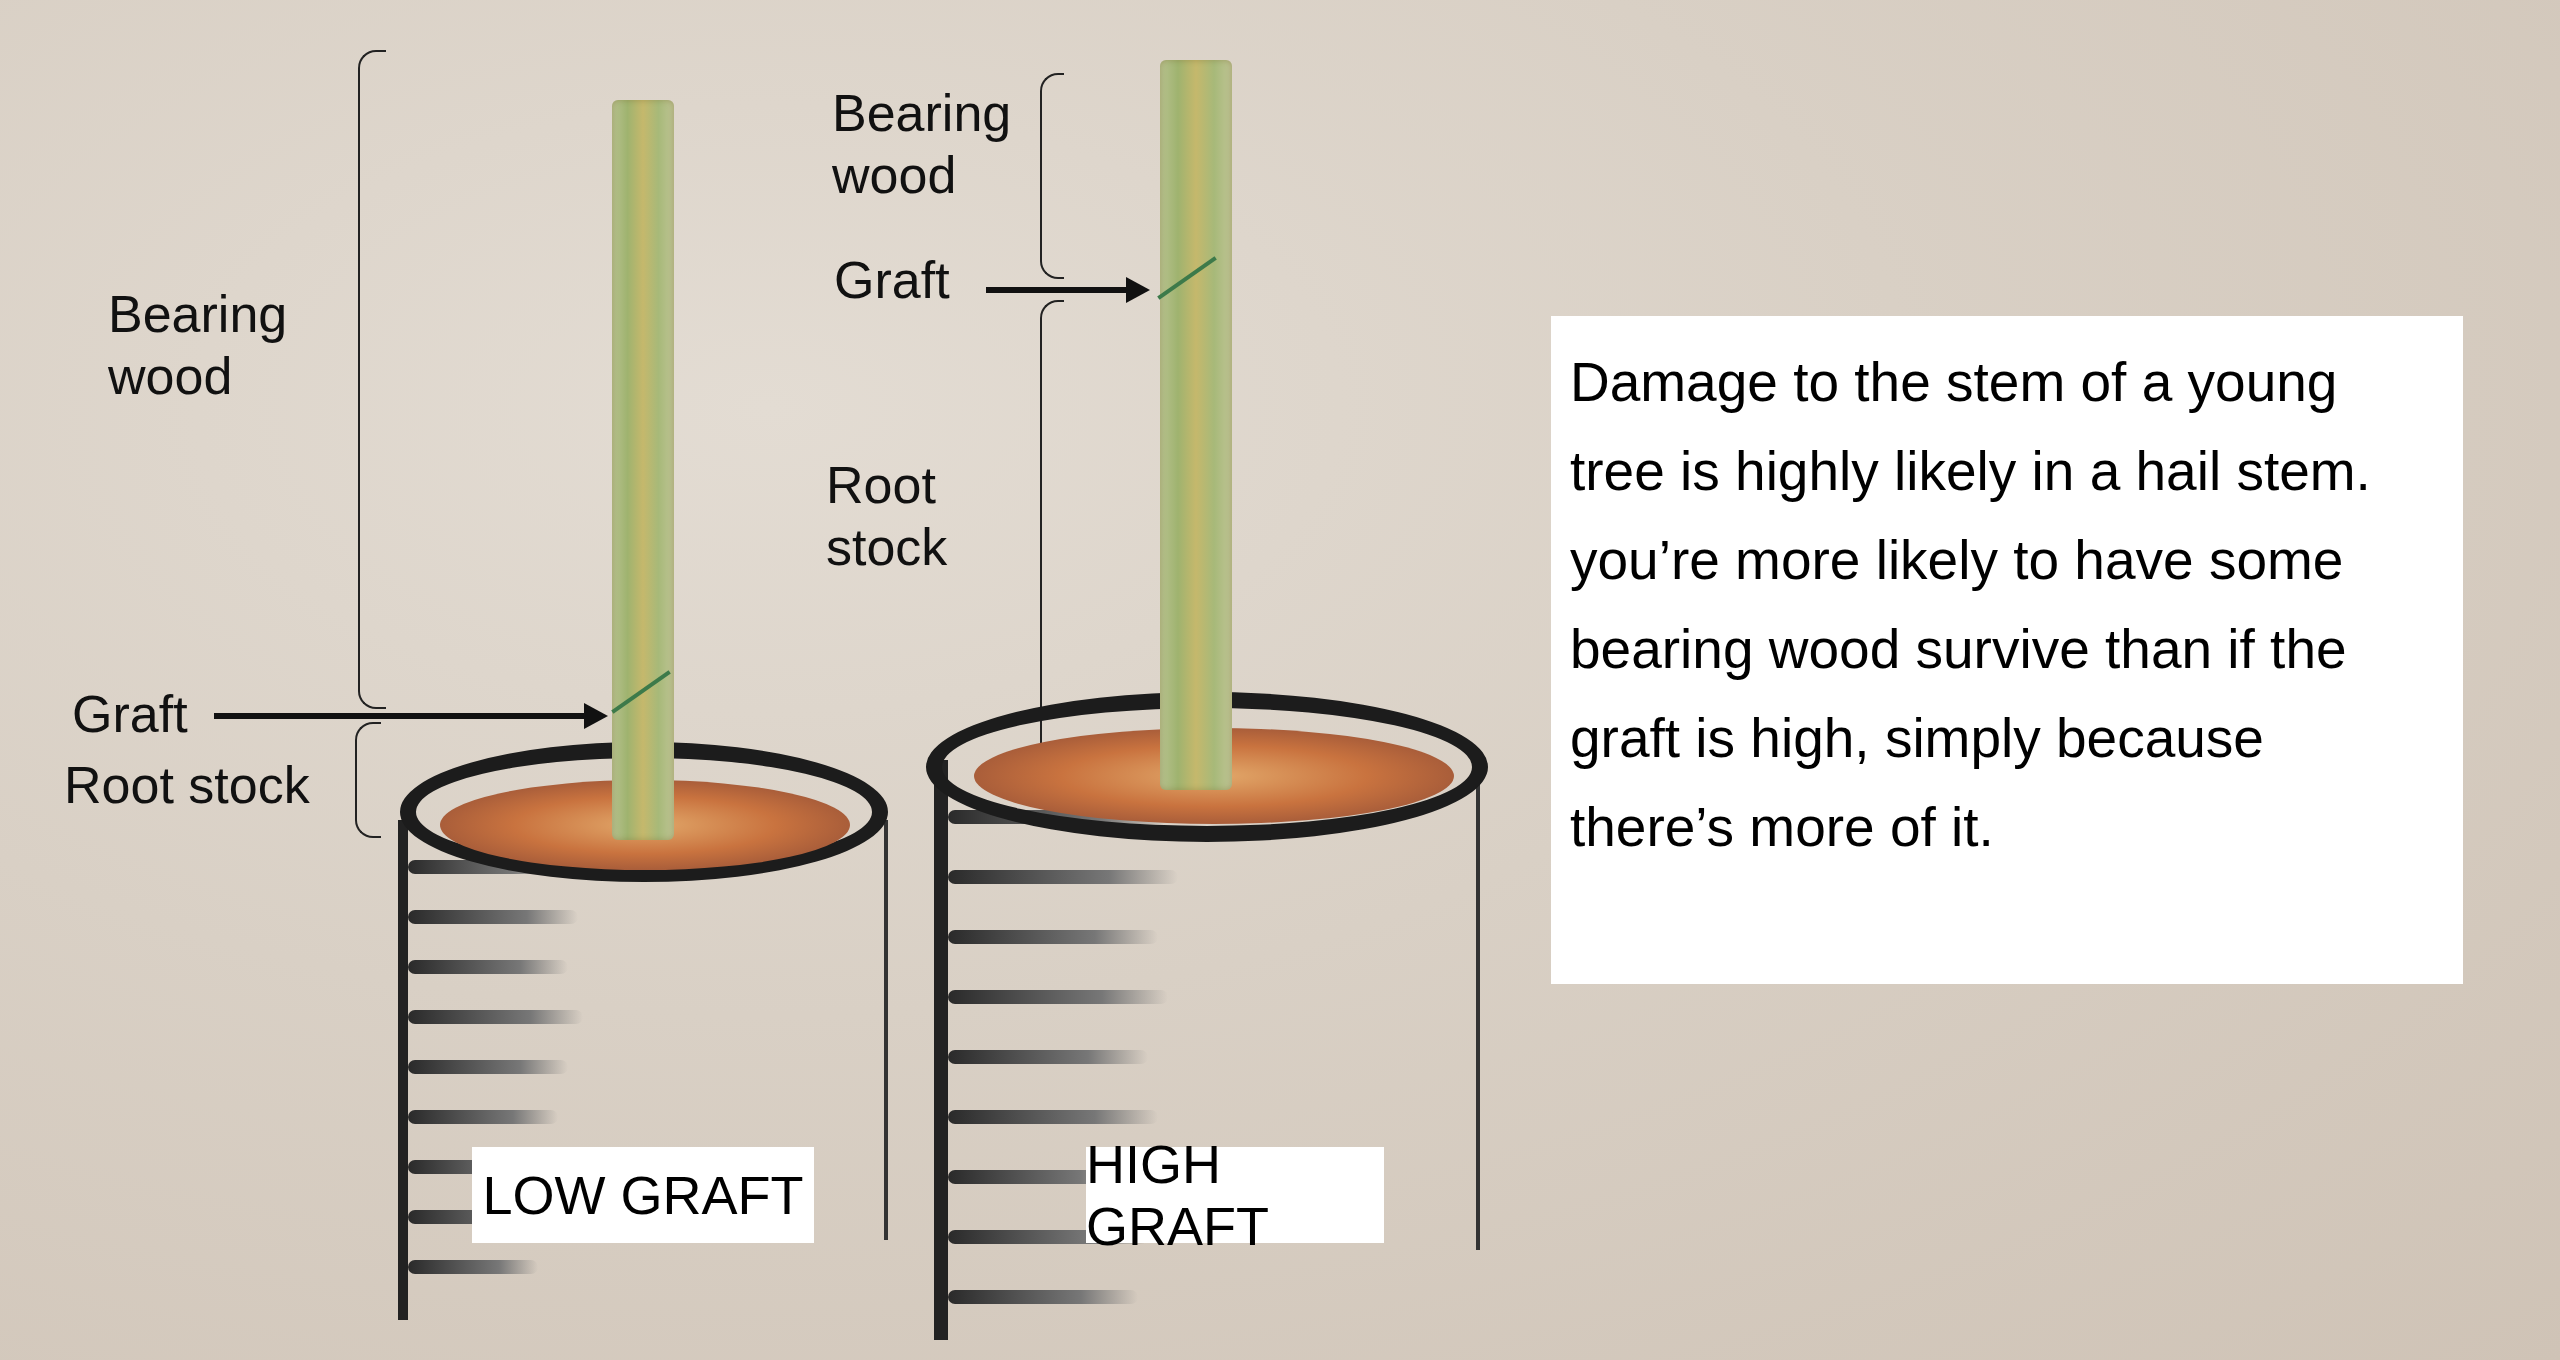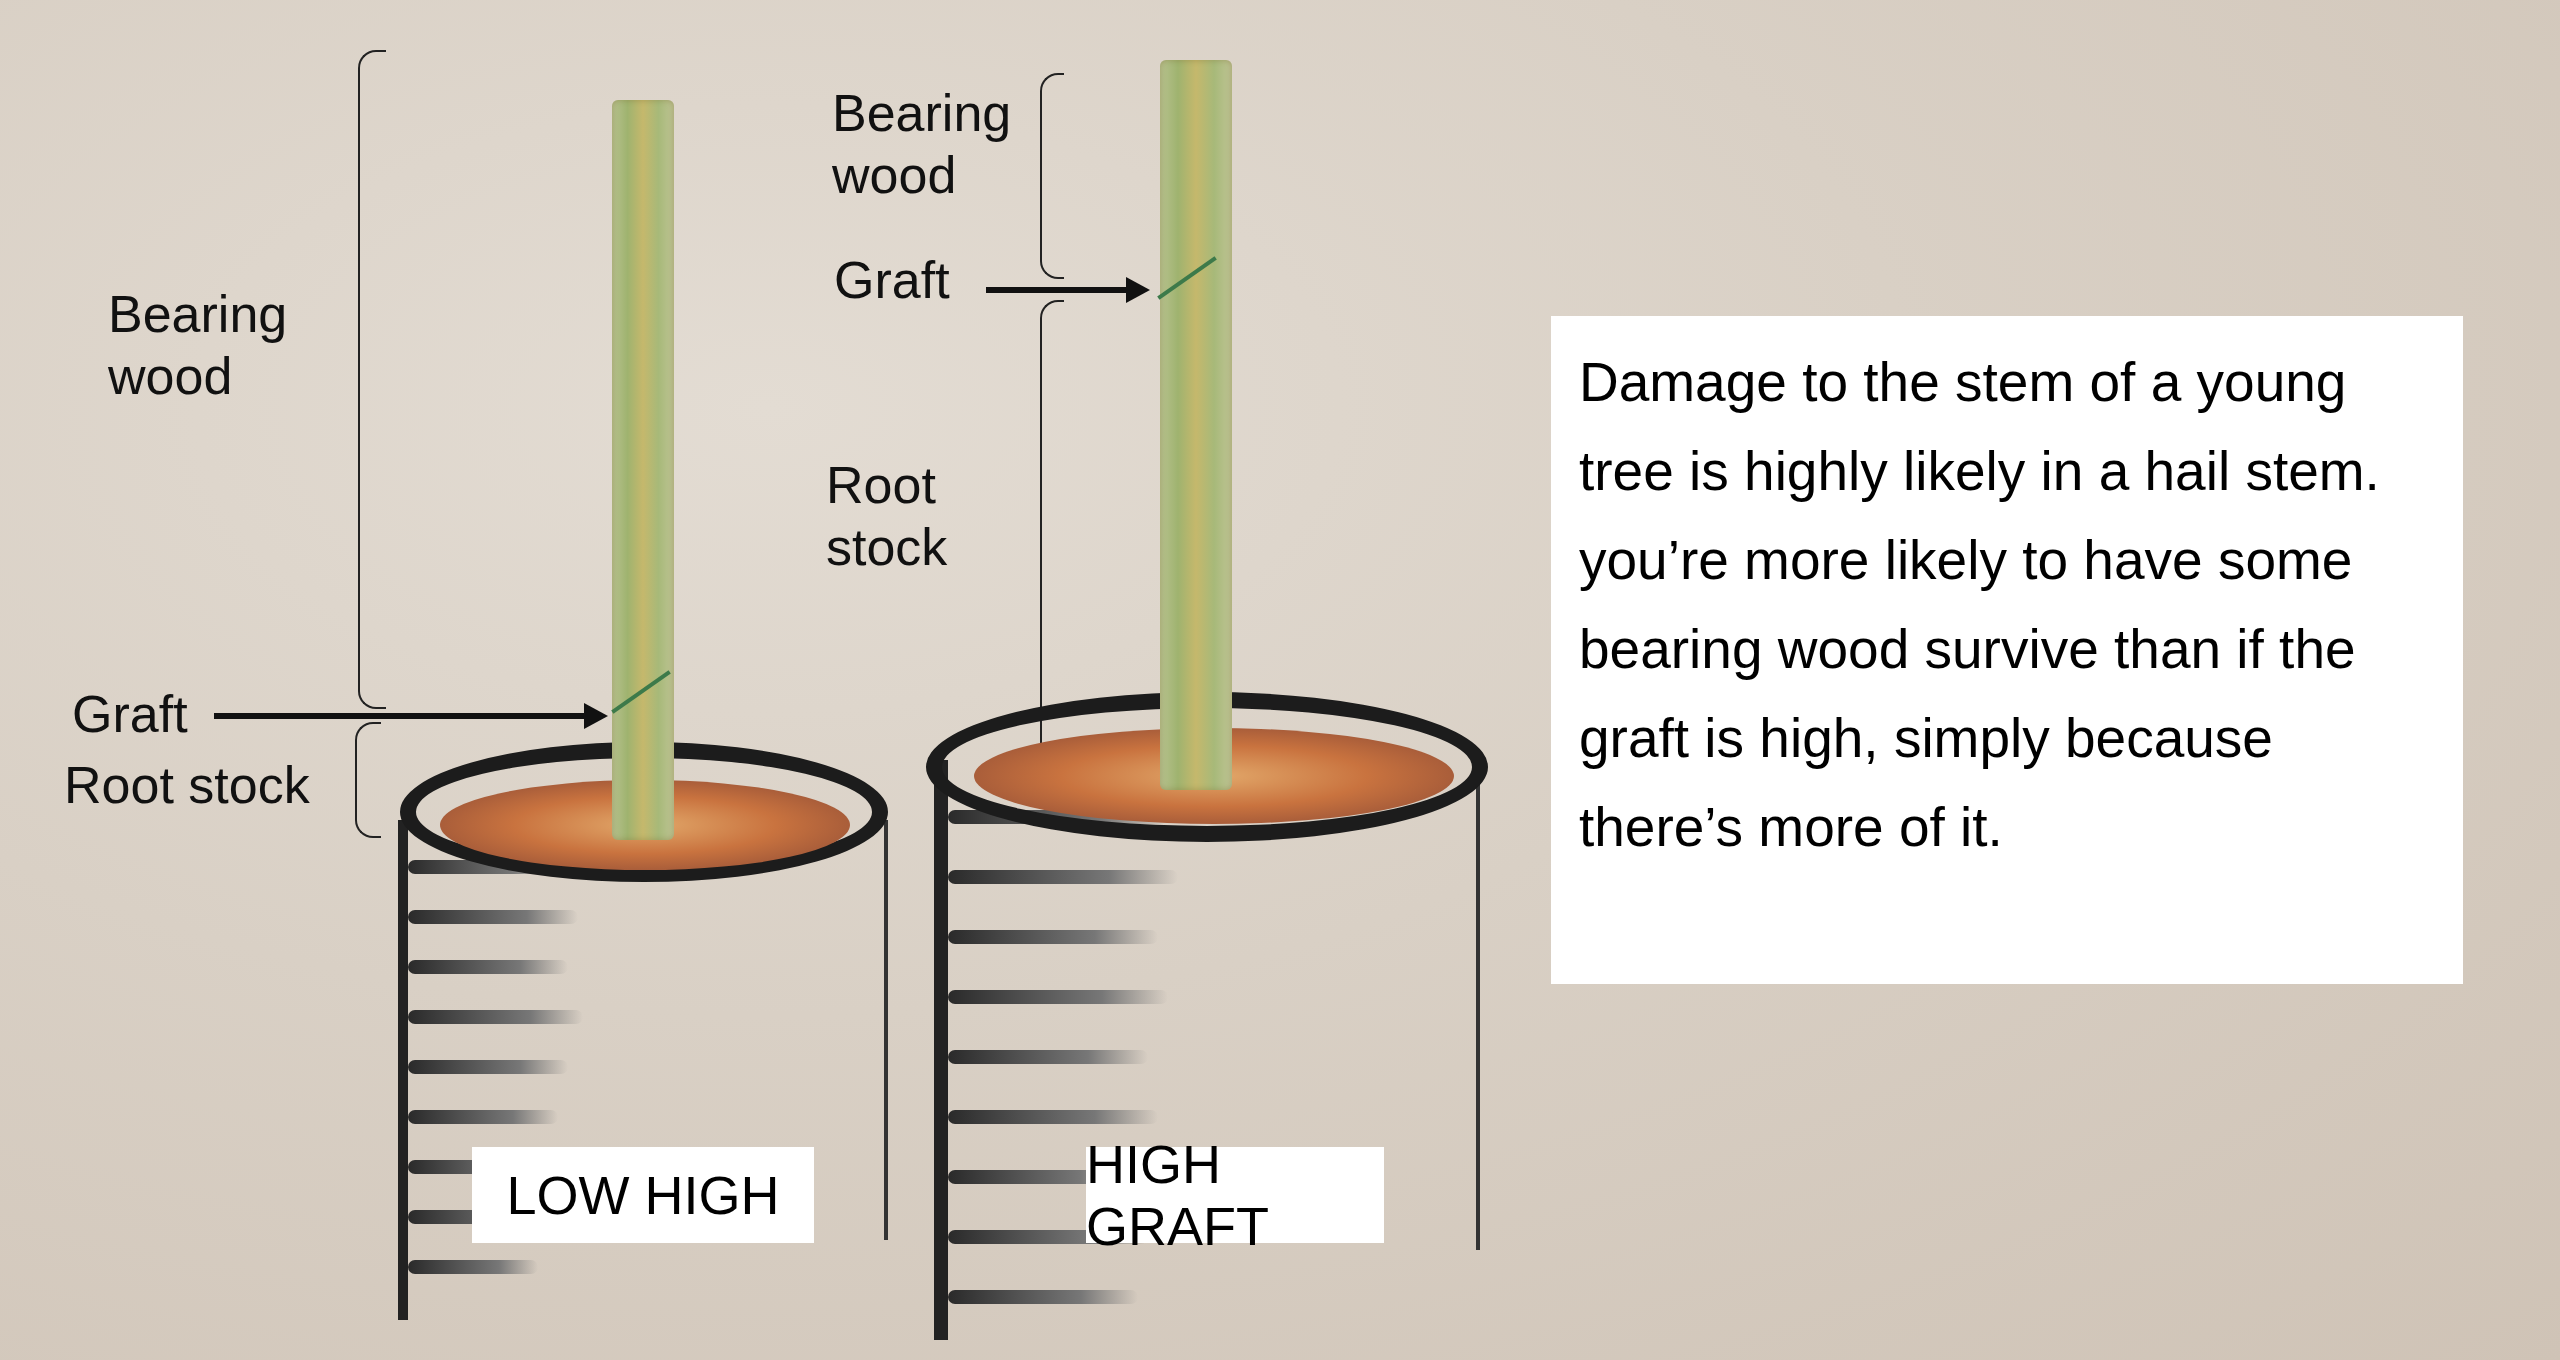--- a/index.html
+++ b/index.html
@@ -16,21 +16,21 @@
   .graft-mark{position:absolute;height:4px;background:#3d7a4a;transform:rotate(-35deg);}
   .pot{position:absolute;}
   .pot-rim{position:absolute;border-radius:50%;border:16px solid #1c1c1c;box-sizing:border-box;}
   .soil{position:absolute;border-radius:50%;
     background:radial-gradient(ellipse at center,#e2a86a 0%,#c9733f 45%,#a45a39 75%,#8c5a4a 100%);}
   .pot-body{position:absolute;box-sizing:border-box;border-left:10px solid #222;}
   .stripe{position:absolute;height:14px;border-radius:7px;
     background:linear-gradient(90deg,#2a2a2a,#777 70%,rgba(170,170,170,0));}
   .pot-right{position:absolute;width:4px;background:#333;}
   .tag{position:absolute;background:#fff;font-size:54px;display:flex;align-items:center;justify-content:center;color:#000;}
-  .note{position:absolute;background:#fff;box-sizing:border-box;padding:22px 28px;}
+  .note{position:absolute;background:#fff;box-sizing:border-box;padding:22px 19px;}
   .note-line{font-size:55px;line-height:89px;white-space:nowrap;color:#000;}
 </style>
 </head>
 <body>
 
 <div>
 
   <div class="brace" style="left:358px;top:50px;width:26px;height:655px;"></div>
   <div class="label" style="left:108px;top:283px;">
     <div>Bearing</div>
@@ -56,21 +56,21 @@
       <div class="stripe" style="left:0;top:440px;width:130px;"></div>
     </div>
     <div class="pot-right" style="left:884px;top:820px;height:420px;"></div>
     <div class="pot-rim" style="left:400px;top:742px;width:488px;height:140px;"></div>
     <div class="soil" style="left:440px;top:780px;width:410px;height:90px;"></div>
   </div>
 
   <div class="stem" style="left:612px;top:100px;width:62px;height:740px;"></div>
   <div class="graft-mark" style="left:606px;top:690px;width:70px;"></div>
 
-  <div class="tag" style="left:472px;top:1147px;width:342px;height:96px;">LOW HIGH</div>
+  <div class="tag" style="left:472px;top:1147px;width:342px;height:96px;">LOW GRAFT</div>
 </div>
 
 <div>
 
   <div class="brace" style="left:1040px;top:73px;width:22px;height:202px;"></div>
   <div class="label" style="left:832px;top:82px;">
     <div>Bearing</div>
     <div>wood</div>
   </div>
 

